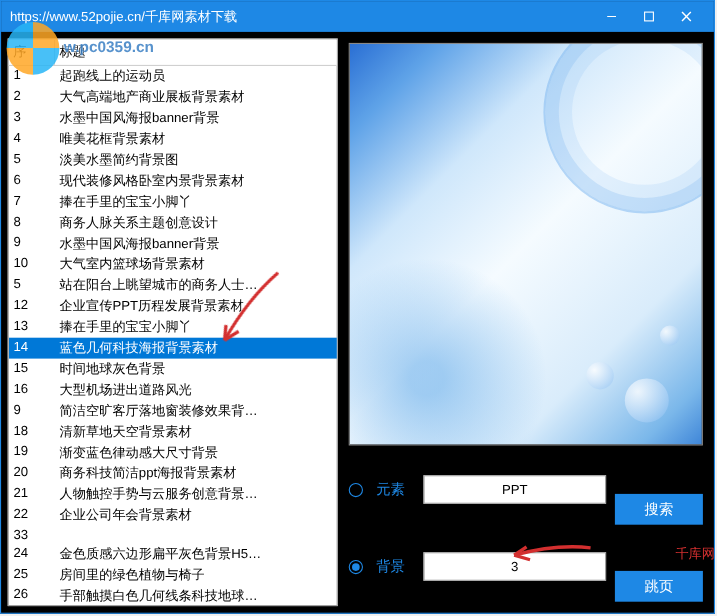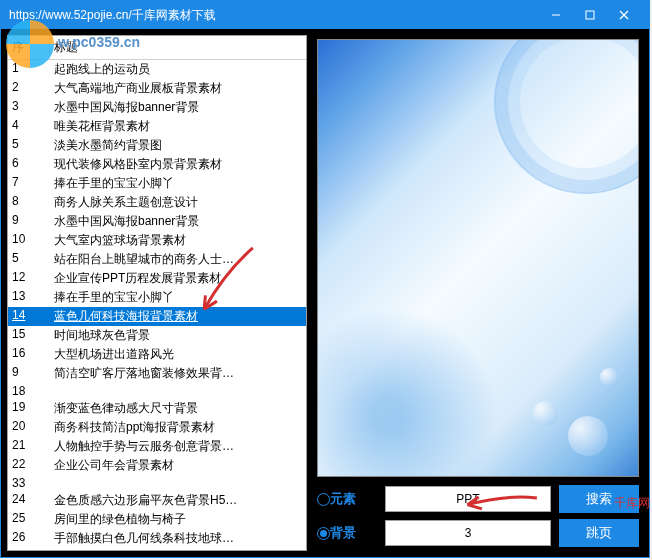--- a/index.html
+++ b/index.html
@@ -11,35 +11,35 @@
 .titlebar .btn svg { width: 10px; height: 10px; }
 .content { display: flex; height: calc(100% - 28px); padding: 6px; gap: 6px; }
 .left { width: 300px; border: 1px solid #a0a0a0; background: #fff; display: flex; flex-direction: column; }
 .thead { display: flex; background: #fff; border-bottom: 1px solid #d0d0d0; font-size: 12px; }
 .thead .col1 { width: 42px; padding: 3px 4px; border-right: 1px solid #d0d0d0; }
 .thead .col2 { flex: 1; padding: 3px 4px; }
 .tbody { flex: 1; overflow-y: auto; }
 .row { display: flex; font-size: 12px; cursor: default; }
 .row .col1 { width: 42px; padding: 1px 4px; }
 .row .col2 { flex: 1; padding: 1px 4px; white-space: nowrap; overflow: hidden; }
-.row.selected { background: #0078d7; color: #fff; text-decoration: underline; }
+.row.selected { background: #0078d7; color: #fff; }
 .right { flex: 1; display: flex; flex-direction: column; gap: 8px; padding: 4px; }
 .preview { flex: 1; border: 1px solid #888; background: linear-gradient(135deg, #2a6fd4 0%, #5fa3e8 12%, #cfe7fb 30%, #f5fbff 50%, #d9ecfb 75%, #7ab7ea 92%, #3f86d8 100%); position: relative; overflow: hidden; }
 .preview::before { content: ""; position: absolute; top: -30px; right: -40px; width: 180px; height: 180px; border-radius: 50%; border: 2px solid rgba(120,180,240,.5); box-shadow: inset 0 0 0 12px rgba(120,180,240,.25), inset 0 0 0 24px rgba(120,180,240,.15); }
 .preview::after { content: ""; position: absolute; bottom: -50px; left: -40px; width: 220px; height: 220px; border-radius: 50%; background: radial-gradient(circle, rgba(80,160,230,.5) 10%, rgba(80,160,230,.25) 40%, transparent 70%); }
 .bubble { position: absolute; border-radius: 50%; background: radial-gradient(circle at 30% 30%, rgba(255,255,255,.8), rgba(120,180,240,.5)); }
 .b1 { width: 40px; height: 40px; bottom: 20px; right: 30px; }
 .b2 { width: 25px; height: 25px; bottom: 50px; right: 80px; }
 .b3 { width: 18px; height: 18px; bottom: 90px; right: 20px; }
 .controls { display: grid; grid-template-columns: 60px 1fr 80px; gap: 6px 8px; align-items: center; font-size: 13px; }
-.radio { display: flex; align-items: center; gap: 0; color: #1e88e5; cursor: pointer; font-weight: bold; }
+.radio { display: flex; align-items: center; gap: 12px; color: #1e88e5; cursor: pointer; }
 .radio .circ { width: 13px; height: 13px; border: 1px solid #1e88e5; border-radius: 50%; display: flex; align-items: center; justify-content: center; }
 .radio.checked .circ::after { content: ""; width: 7px; height: 7px; background: #1e88e5; border-radius: 50%; }
 .txtbox { border: 1px solid #a0a0a0; height: 26px; text-align: center; font-size: 12px; background: #fff; }
-.blue-btn { background: #1e88e5; color: #fff; border: none; height: 28px; font-size: 13px; cursor: pointer; }
+.blue-btn { background: #1e88e5; color: #fff; border: none; height: 28px; font-size: 13px; cursor: pointer; margin-top: 36px; }
 .watermark1 { position: absolute; top: 20px; left: 6px; pointer-events: none; opacity: .85; }
 .watermark1 .logo { width: 48px; height: 48px; border-radius: 50%; background: conic-gradient(#ffa726 0 90deg, #29b6f6 90deg 180deg, #ffa726 180deg 270deg, #29b6f6 270deg 360deg); filter: blur(.3px); }
 .watermark1 .txt { position: absolute; top: 14px; left: 52px; color: #3a7fc4; font-size: 14px; font-weight: bold; text-shadow: 0 0 2px #fff; }
 .red-arrow { position: absolute; pointer-events: none; }
 .ra1 { top: 258px; left: 180px; transform: rotate(-25deg); }
 .ra2 { top: 480px; left: 458px; transform: rotate(20deg); }
 .side-label { position: absolute; right: 2px; bottom: 48px; color: #d32f2f; font-size: 12px; writing-mode: initial; margin-top: 12px; }
 </style>
 </head>
 <body>
@@ -134,20 +134,21 @@
           <div class="row">
             <div class="col1">16</div>
             <div class="col2">大型机场进出道路风光</div>
           </div>
           <div class="row">
             <div class="col1">9</div>
             <div class="col2">简洁空旷客厅落地窗装修效果背…</div>
           </div>
           <div class="row">
             <div class="col1">18</div>
+            <div class="col2">清新草地天空背景素材</div>
           </div>
           <div class="row">
             <div class="col1">19</div>
             <div class="col2">渐变蓝色律动感大尺寸背景</div>
           </div>
           <div class="row">
             <div class="col1">20</div>
             <div class="col2">商务科技简洁ppt海报背景素材</div>
           </div>
           <div class="row">

